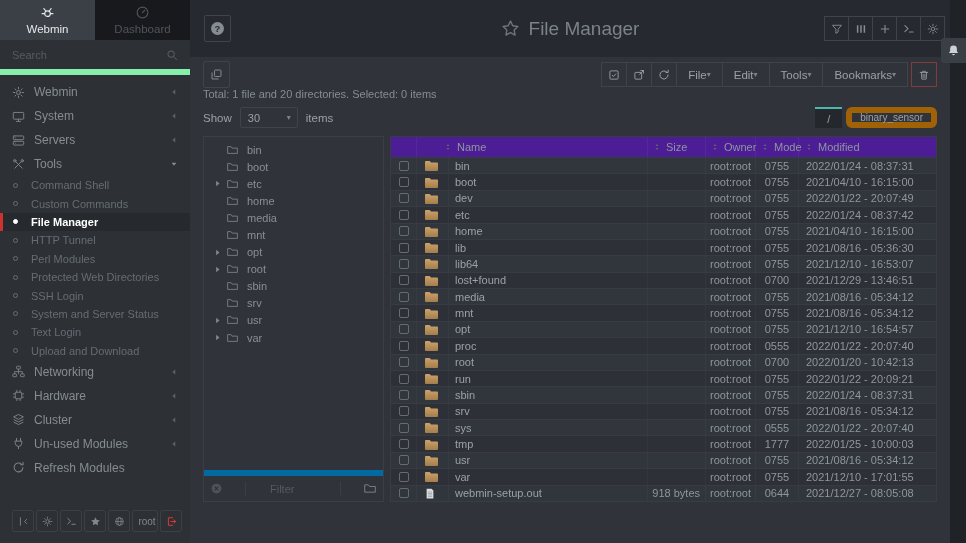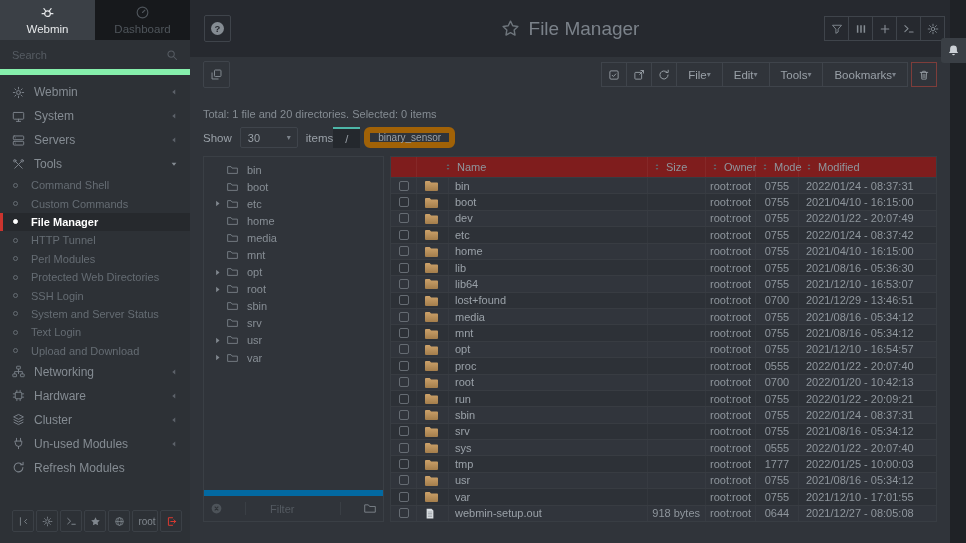--- a/index.html
+++ b/index.html
@@ -52,22 +52,22 @@
   .content{position:absolute;top:57px;left:0;right:0;bottom:0;padding:4px 13px 0;box-sizing:border-box}
   .fm-toolbar{display:flex;align-items:center;justify-content:space-between;height:27px}
   .win-btn{width:27px;height:27px;border:1px solid #3f444b;border-radius:2px;display:flex;align-items:center;justify-content:center;color:#858c93;cursor:pointer;box-sizing:border-box}
   .win-btn .ic{width:13px;height:13px}
   .fm-right{display:flex;align-items:center}
   .fm-btn{height:25px;border:1px solid #3f444b;margin-left:-1px;display:flex;align-items:center;justify-content:center;color:#9aa1a8;font-size:11.5px;padding:0 11px;gap:0;background:transparent;cursor:pointer;box-sizing:border-box}
   .fm-btn .ic{width:12px;height:12px}
   .fm-btn.icon-only{width:26px;padding:0}
   .fm-btn .caret{font-size:8px;color:#7b828a}
   .fm-btn.trash{border-color:#7e3d3a;margin-left:3px;width:26px;padding:0}
-  .total-line{margin-top:20px;font-size:11px;color:#858c93}
-  .show-row{margin-top:7px;display:flex;align-items:center;justify-content:flex-start;height:21px}
+  .total-line{margin-top:0;font-size:11px;color:#858c93}
+  .show-row{margin-top:7px;display:flex;align-items:center;justify-content:space-between;height:21px}
   .show-left{display:flex;align-items:center;gap:8px;font-size:11.5px;color:#9aa1a8}
   .show-select{width:58px;height:21px;border:1px solid #3f444b;border-radius:2px;display:flex;align-items:center;padding:0 7px;color:#9aa1a8;font-size:11px;position:relative;box-sizing:border-box;cursor:pointer}
   .show-select .caret{position:absolute;right:6px;font-size:8px;color:#7b828a}
   .crumbs{display:flex;align-items:center;gap:4px}
   .crumb-root{width:27px;height:21px;background:#24282d;border-top:2px solid #4db6a8;display:flex;align-items:center;justify-content:center;color:#9aa1a8;font-size:11px;box-sizing:border-box;cursor:pointer}
   .crumb-path{height:21px;border:6px solid #a16207;border-radius:6px;display:flex;align-items:center;padding:0 8px;color:#9aa1a8;font-size:10px;box-sizing:border-box}
   .panels{margin-top:8px;display:flex;gap:6px;height:366px}
   
   .tree-panel{width:181px;flex:none;border:1px solid #3a3f45;display:flex;flex-direction:column;box-sizing:border-box}
   .tree-list{flex:1;padding-top:4px;overflow:hidden}
@@ -77,21 +77,21 @@
   .t-folder{width:13px;height:12px;margin-left:4px;color:#80878e;flex:none}
   .t-label{margin-left:8px}
   .tree-filter{height:25px;flex:none;border-top:6px solid #0369a1;display:flex;align-items:center;padding:0 6px;gap:22px}
   .tf-x{width:13px;height:13px;color:#4d5359;flex:none;cursor:pointer}
   .tf-sep{width:1px;height:13px;background:#3a3f45;flex:none}
   .tf-input{flex:1;min-width:0;background:transparent;border:none;outline:none;color:#9aa1a8;font-size:11px}
   .tf-input::placeholder{color:#545a61}
   .tf-folder{width:14px;height:13px;color:#80878e;flex:none;cursor:pointer}
   
   .table-panel{flex:1;border:1px solid #383d43;display:flex;flex-direction:column;box-sizing:border-box;background:#2e3238;overflow:hidden}
-  .thead{height:20px;flex:none;background:#7f1d1d;display:flex;align-items:center;font-size:11px;color:#8f969d}
+  .thead{height:20px;flex:none;background:#4c1d95;display:flex;align-items:center;font-size:11px;color:#8f969d}
   .th{display:flex;align-items:center;gap:5px;height:100%;box-sizing:border-box;border-right:1px solid rgba(255,255,255,.05);cursor:pointer}
   .sort-ic{width:8px;height:10px;color:#62686f;flex:none}
   .th-check{width:26px;border-right:1px solid rgba(255,255,255,.05);height:100%;box-sizing:border-box}
   .th-name{flex:1;padding-left:27px}
   .th-size{width:58px;padding-left:5px}
   .th-owner{width:50px;padding-left:5px}
   .th-mode{width:43px;padding-left:5px}
   .th-mod{width:137px;padding-left:6px;border-right:none}
   .tbody{flex:1;display:flex;flex-direction:column}
   .trow{flex:1;display:flex;align-items:center;font-size:11px;color:#8f969d;border-top:1px solid #383c42;background:#31353c;cursor:pointer}

